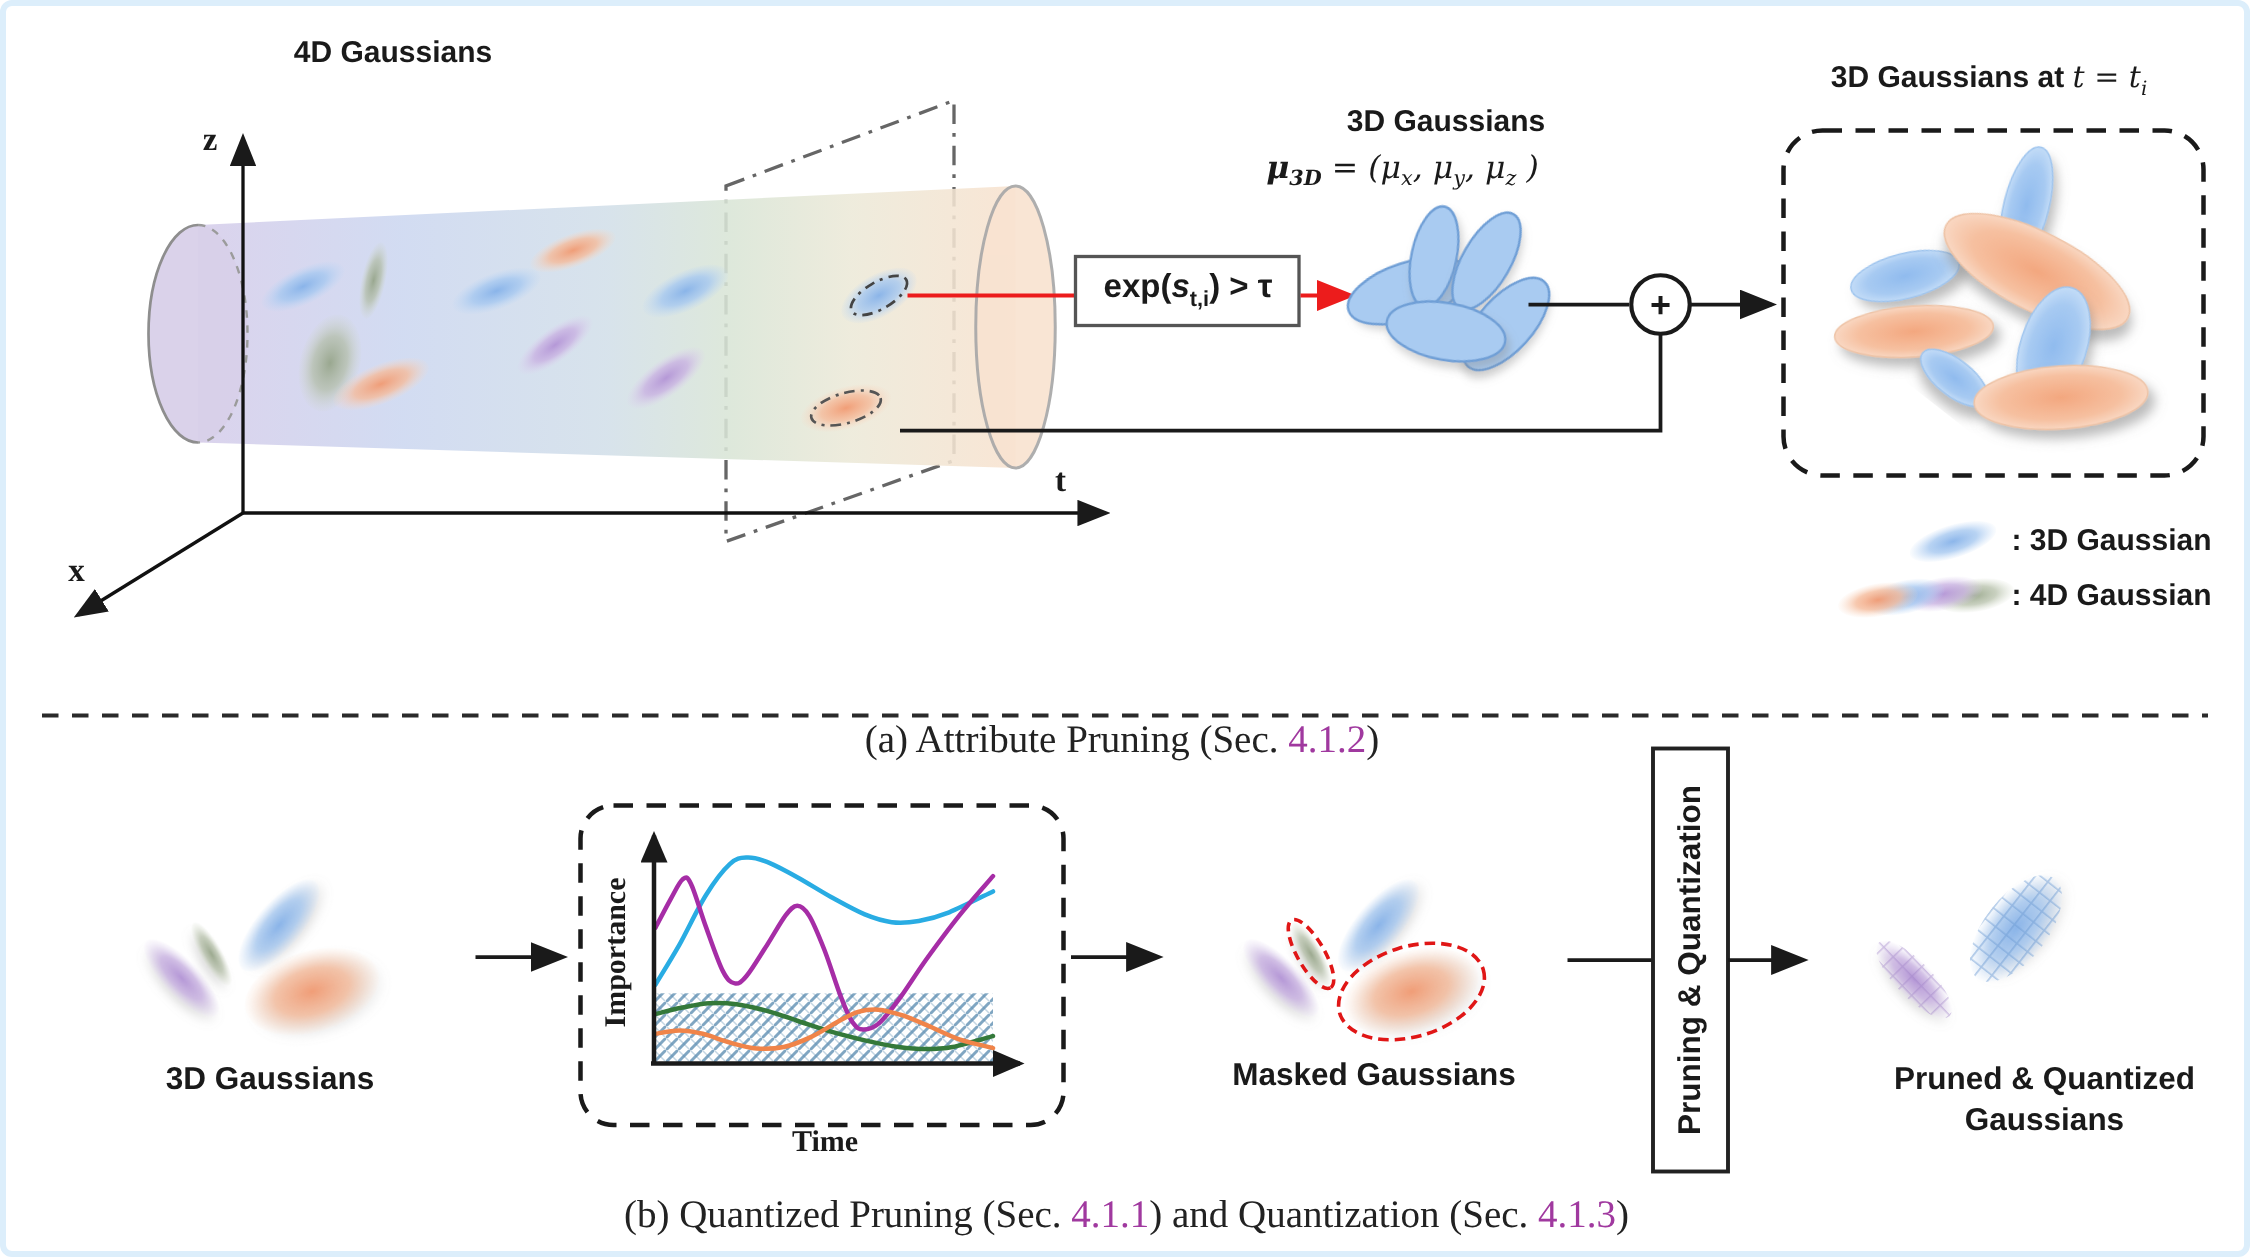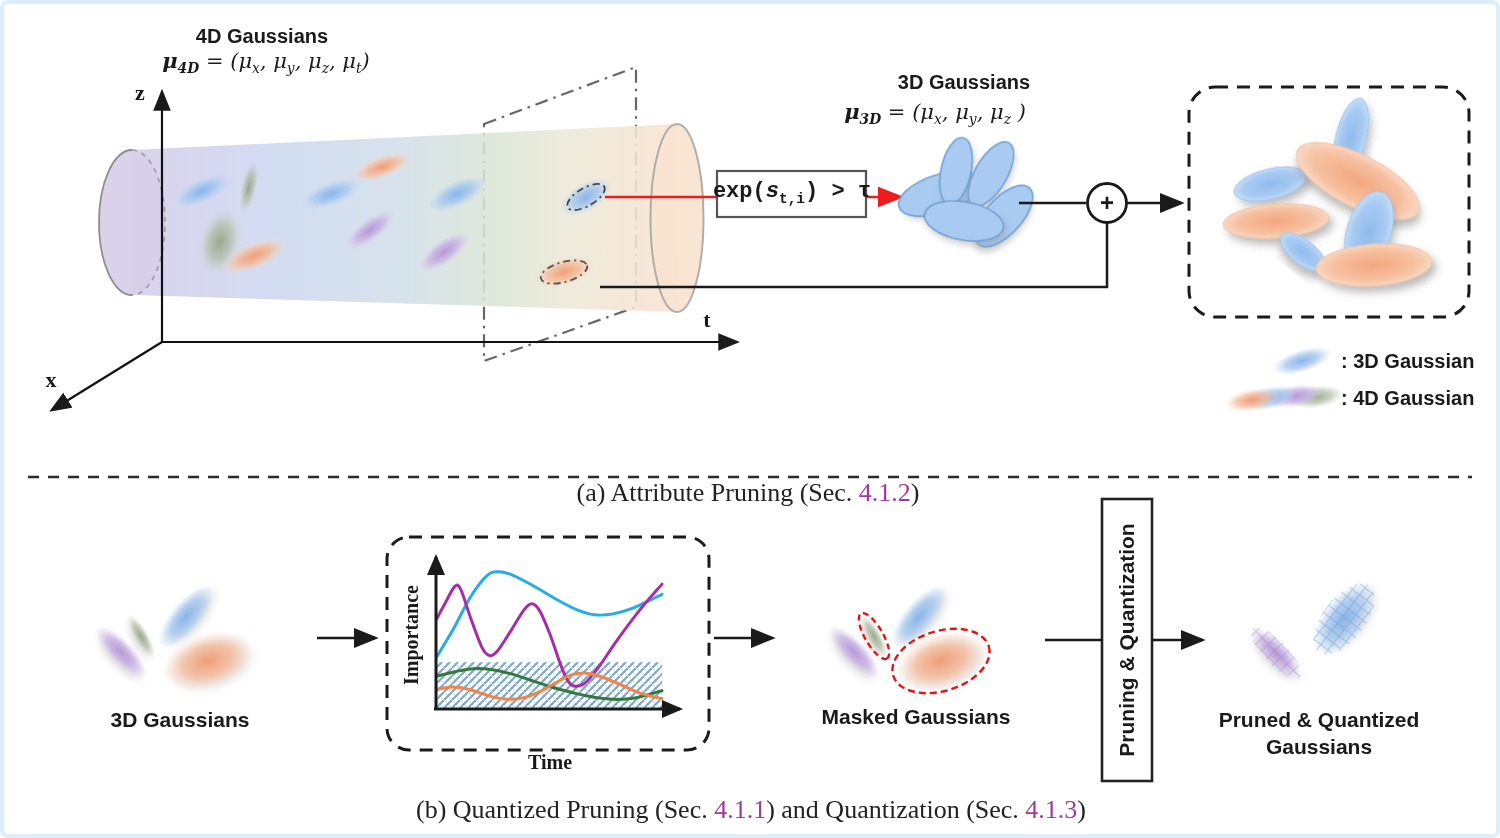--- a/index.html
+++ b/index.html
@@ -7,24 +7,24 @@
   .stage{position:absolute;left:0;top:0;}
   .ov{position:absolute;transform:translate(-50%,-50%);white-space:nowrap;color:#1a1a1a;}
   .ovl{position:absolute;transform:translate(0,-50%);white-space:nowrap;color:#1a1a1a;}
   .rot{transform:translate(-50%,-50%) rotate(-90deg);}
   .sansb{font-family:"Liberation Sans",sans-serif;font-weight:700;}
   .serif{font-family:"Liberation Serif",serif;}
   .math{font-family:"DejaVu Serif",serif;font-style:italic;}
   .math sub,.mexp sub{font-size:.66em;}
   .b{font-weight:700;}
   .f20{font-size:20px;} .f21{font-size:21px;} .f22{font-size:22px;}
-  .mexp{font-family:Liberation Mono, monospace;font-weight:700;font-size:22px;}
+  .mexp{font-family:Liberation Sans, sans-serif;font-weight:700;font-size:22px;}
   .caption{font-size:26px;color:#222;}
   .caption .link{color:#a0399f;}
-  .center{text-align:center;}
+  .center{text-align:center;margin-left:44px;}
 </style>
 </head>
 <body>
 
 <div class="page">
 
 <svg class="stage" width="1492" height="830" viewBox="0 0 1492 830">
 <defs>
   <linearGradient id="fGrad" x1="0" y1="0" x2="1" y2="0">
     <stop offset="0" stop-color="#d6cdea"></stop>
@@ -213,38 +213,38 @@
 <g>
   <ellipse filter="url(#shadSoft)" cx="1272" cy="649" rx="34" ry="12" transform="rotate(46 1272 649)" fill="url(#gP)"></ellipse>
   <ellipse cx="1272" cy="649" rx="34" ry="12" transform="rotate(46 1272 649)" fill="url(#pQP)" opacity="0.45"></ellipse>
   <ellipse filter="url(#shadSoft)" cx="1340" cy="615" rx="42" ry="21" transform="rotate(-52 1340 615)" fill="url(#gB)"></ellipse>
   <ellipse cx="1340" cy="615" rx="42" ry="21" transform="rotate(-52 1340 615)" fill="url(#pQB)" opacity="0.5"></ellipse>
 </g>
 </svg>
 
 <div class="ov sansb f20" style="left:258px;top:32px;">4D Gaussians</div>
 
-<div class="ov math f21" style="left:262px;top:58px;">
-  <span class="b">μ</span><sub class="b">4D</sub><span> = (</span><span>μ</span><sub>x</sub><span>, μ</span><sub>y</sub><span>, μ</span><sub>z</sub><span>, μ</span><sub>t</sub><span>)</span>
-</div>
 
 <div class="ov serif b f22" style="left:136px;top:89px;">z</div>
 <div class="ov serif b f22" style="left:47px;top:376px;">x</div>
 <div class="ov serif b f22" style="left:703px;top:316px;">t</div>
 
 <div class="ov mexp" style="left:788px;top:189px;">
   <span>exp(</span><i>s</i><sub>t,i</sub><span>) &gt; τ</span>
 </div>
 
 <div class="ov sansb f20" style="left:960px;top:78px;">3D Gaussians</div>
 
 <div class="ov math f21" style="left:931px;top:109px;">
   <span class="b">μ</span><sub class="b">3D</sub><span> = (</span><span>μ</span><sub>x</sub><span>, μ</span><sub>y</sub><span>, μ</span><sub>z</sub><span> )</span>
 </div>
 
+<div class="ov f20" style="left:1322px;top:49px;">
+  <span class="sansb">3D Gaussians at </span><span class="math">t = t</span><sub class="math" style="font-size:.66em;">i</sub>
+</div>
 
 <div class="ovl sansb f20" style="left:1337px;top:357px;">: 3D Gaussian</div>
 <div class="ovl sansb f20" style="left:1337px;top:394px;">: 4D Gaussian</div>
 
 <div class="ov serif caption" style="left:744px;top:449px;margin-top:40px;">
   <span>(a) Attribute Pruning (Sec. </span><span class="link">4.1.2</span><span>)</span>
 </div>
 
 <div class="ov sansb f21" style="left:176px;top:716px;">3D Gaussians</div>
 

